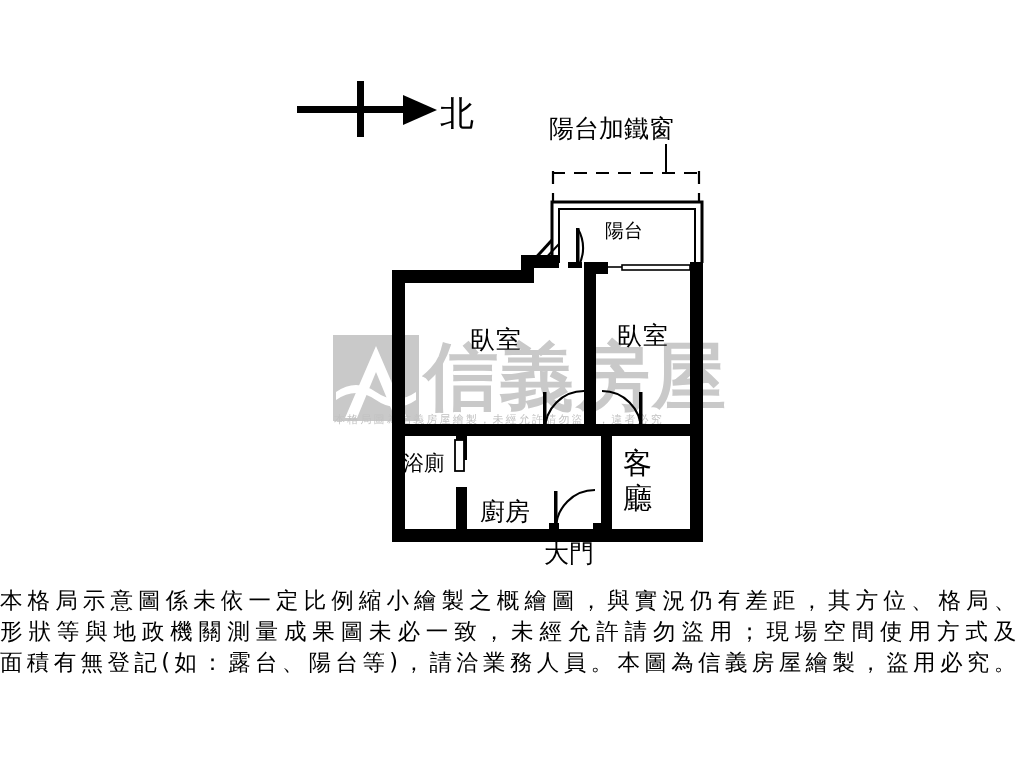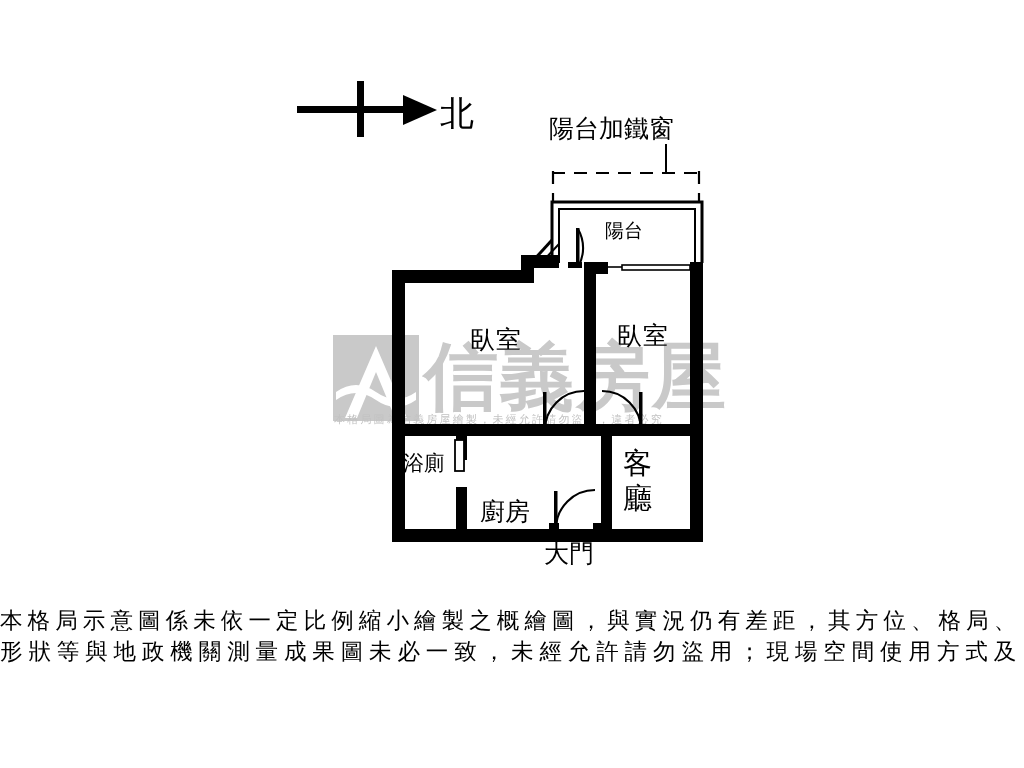--- a/index.html
+++ b/index.html
@@ -63,21 +63,20 @@
     left: 0px;
     top: 585px;
     width: 1016px;
     font-size: 22.5px;
     line-height: 31px;
     color: #000;
     text-align: justify;
     text-align-last: justify;
     letter-spacing: -0.2px;
     font-family: "DejaVu Sans", "Liberation Sans", sans-serif;
-    margin-top: 20px;
   }
   #disclaimer .dl {
     display: block;
     white-space: nowrap;
   }
 </style>
 </head>
 <body>
 
 <div id="floorplan-root">
@@ -200,15 +199,16 @@
     <text class="cjk living-label" x="623" y="473">客</text>
     <text class="cjk living-label" x="623" y="508">廳</text>
 
     <text class="cjk annot-label" x="544" y="562">大門</text>
 
   </svg>
 
   <div id="disclaimer">
     <span class="dl">本格局示意圖係未依一定比例縮小繪製之概繪圖，與實況仍有差距，其方位、格局、</span>
     <span class="dl">形狀等與地政機關測量成果圖未必一致，未經允許請勿盜用；現場空間使用方式及</span>
+    <span class="dl">面積有無登記(如：露台、陽台等)，請洽業務人員。本圖為信義房屋繪製，盜用必究。</span>
   </div>
 
 </div>
 
 </body></html>

